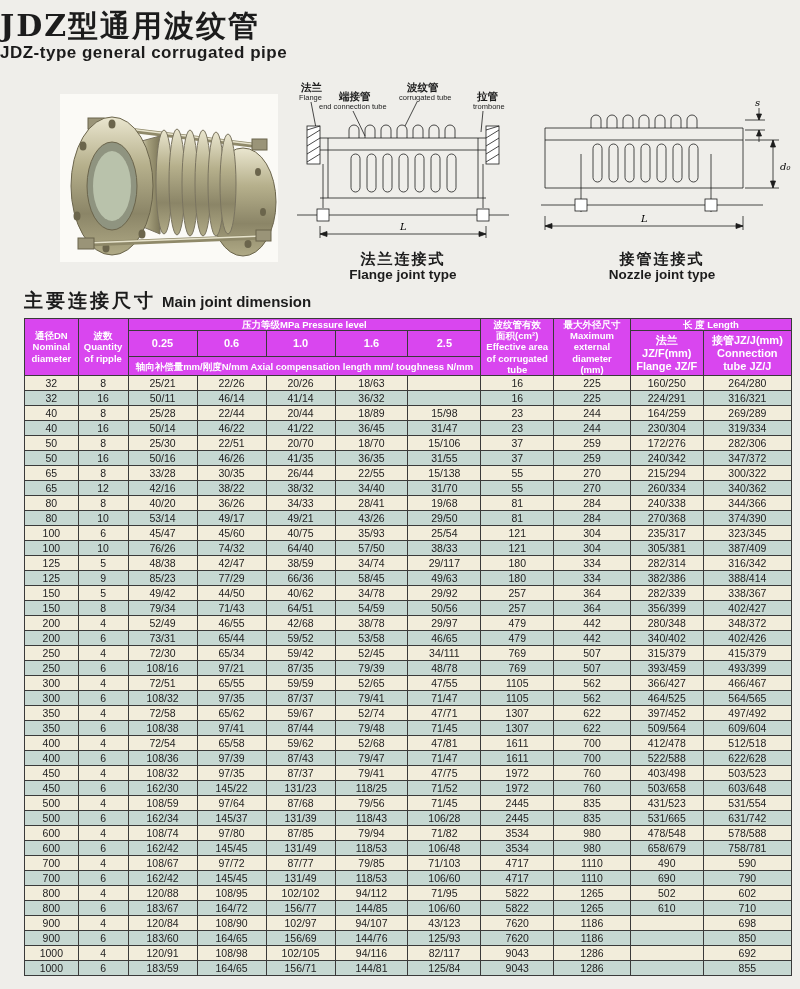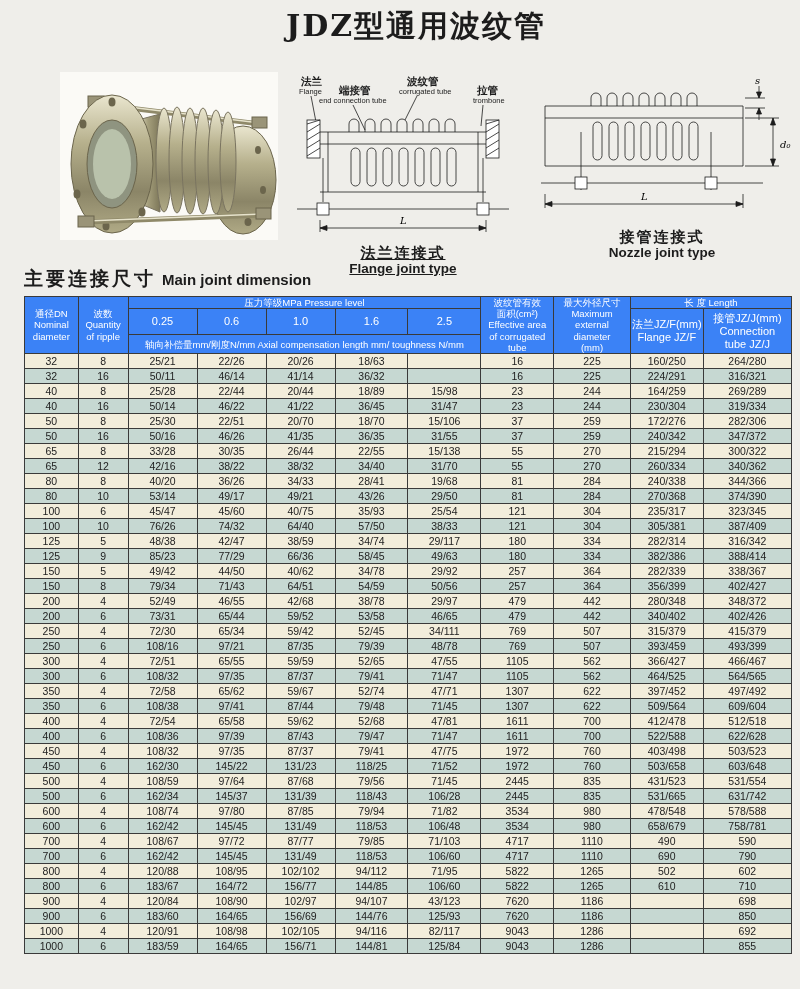--- a/index.html
+++ b/index.html
@@ -3,62 +3,63 @@
 <meta charset="utf-8">
 <style>
   html,body{margin:0;padding:0;}
   body{
     width:800px;height:989px;overflow:hidden;position:relative;
     background:#efeeea;
     font-family:"Liberation Sans",sans-serif;
     color:#1c1c1c;
   }
   
-  .title-block{text-align:center;padding-top:10px;padding-left:32px;}
+  .title-block{text-align:left;padding-top:10px;}
   .title-zh{font-family:"DejaVu Serif",serif;font-size:30px;font-weight:bold;letter-spacing:2px;line-height:32px;}
   .title-en{font-size:17px;font-weight:bold;letter-spacing:.5px;line-height:22px;}
   
   .figures{position:relative;height:212px;margin-top:8px;}
   .photo-wrap{position:absolute;left:60px;top:22px;width:218px;height:168px;background:#fbfaf6;}
   .diagram{position:absolute;}
   .diagram svg{display:block;}
   .diagram-caption{text-align:center;margin-top:-2px;}
   .cap-zh{font-size:15px;font-weight:bold;letter-spacing:2px;line-height:17px;}
   .cap-en{font-size:13.5px;font-weight:bold;line-height:15px;}
-  .flange-diagram{left:283px;top:24px;width:240px;text-decoration:underline;}
+  .flange-diagram{left:283px;top:8px;width:240px;}
   .nozzle-diagram{left:533px;top:18px;width:258px;}
   
   .section-heading{margin:4px 0 4px 24px;}
   .sec-zh{font-size:19px;font-weight:bold;letter-spacing:3px;}
   .sec-en{font-size:15px;font-weight:bold;margin-left:6px;}
   
   table.dim{
     border-collapse:collapse;margin-left:24px;width:768px;
     table-layout:fixed;
   }
   table.dim th,table.dim td{
     border:1px solid #3a3a3a;
     text-align:center;vertical-align:middle;
     padding:0 1px;overflow:hidden;
   }
   table.dim thead th{
-    background:#3b82f6;color:#ffffff;font-weight:normal;
+    background:#d946ef;color:#ffffff;font-weight:bold;
     font-size:9.5px;line-height:1.18;white-space:pre-line;
   }
   table.dim thead tr.levels th{font-size:11px;}
   table.dim thead th.note{font-size:9.5px;white-space:normal;margin-left:12px;}
   table.dim td{font-size:10.5px;height:14px;color:#222;}
   tr.cream td{background:#f2eddb;}
   tr.teal td{background:#c6d8d2;}
 </style>
 </head>
 <body>
 
 <div class="title-block">
   <div class="title-zh">JDZ型通用波纹管</div>
+  <div class="title-en">JDZ-type general corrugated pipe</div>
 </div>
 
 <div class="figures">
 
   <div class="photo-wrap">
     <svg width="218" height="168" viewBox="0 0 218 168">
       <defs>
         <linearGradient id="metalV" x1="0" y1="0" x2="0" y2="1">
           <stop offset="0" stop-color="#eae6cf"></stop>
             <stop offset="0.35" stop-color="#b6b08c"></stop>

